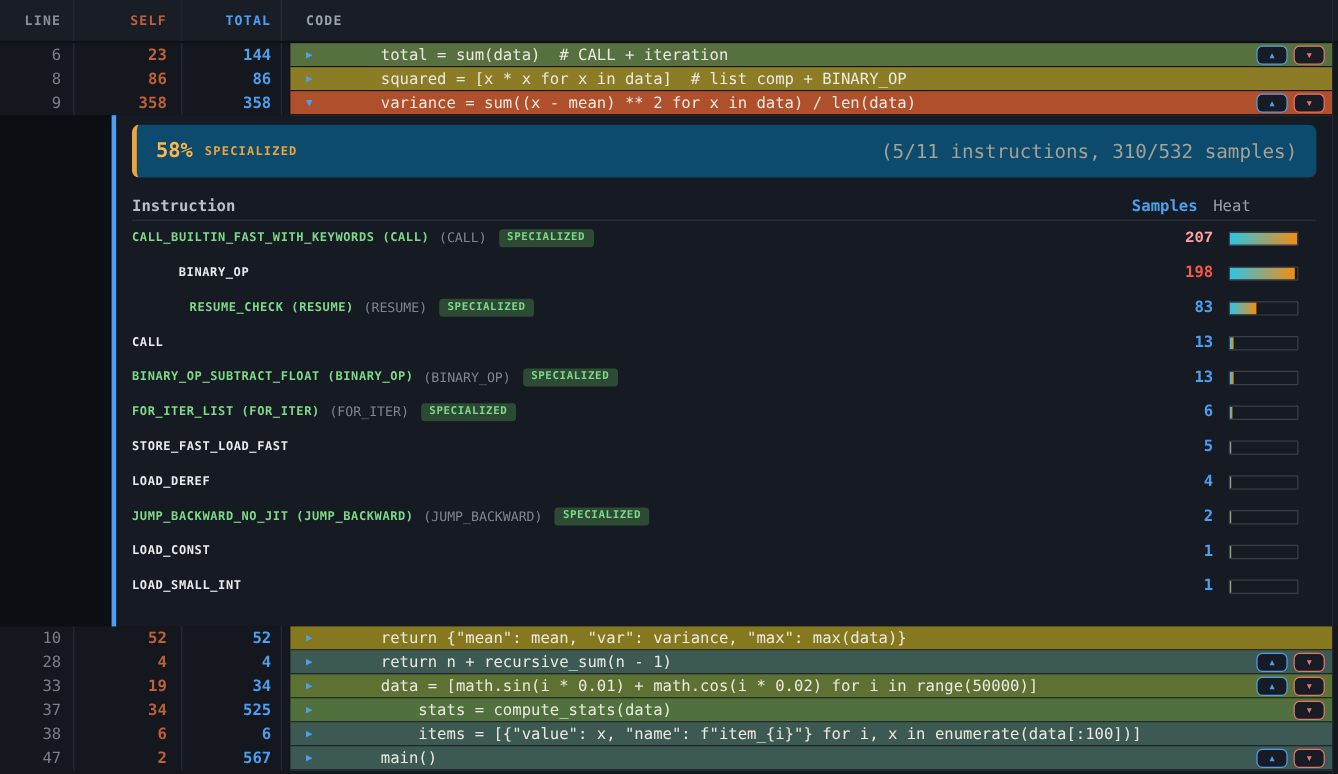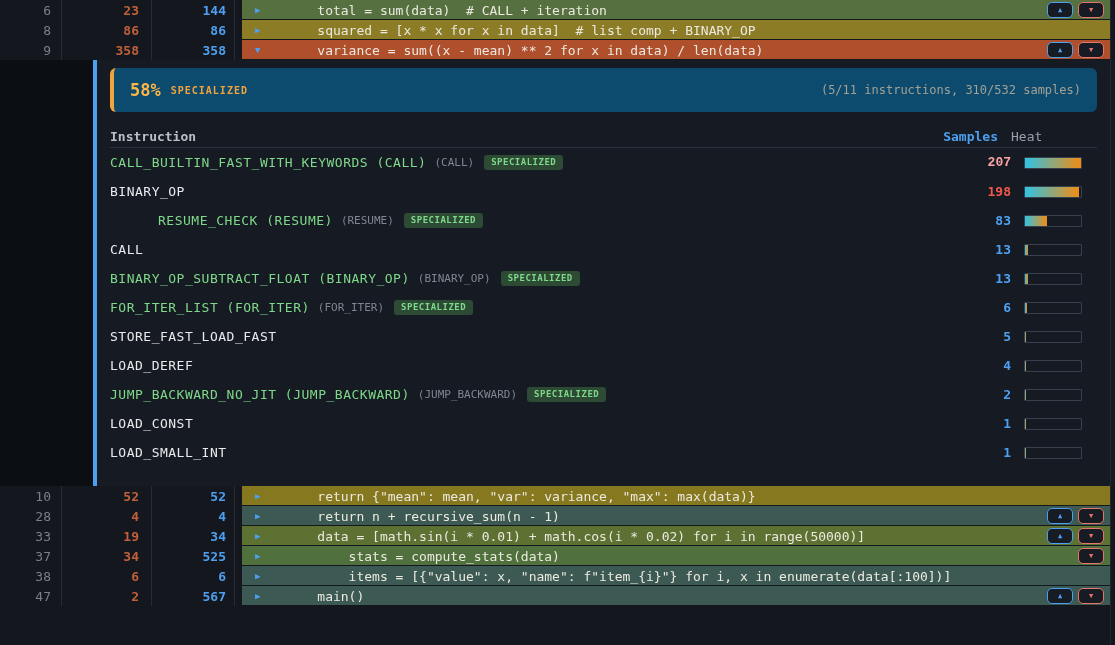--- a/index.html
+++ b/index.html
@@ -53,50 +53,56 @@
   .gutter    { width:93px; background:#0b0e13; }
   .connector { width:4px; background:#4da0f0; }
   .panel     { flex:1; background:#161a22; padding:8px 18px 0 13px; }
   .banner {
     height:44px; border-radius:6px; background:#0c4a6e;
     border-left:4px solid #f0a43c;
     display:flex; align-items:center; padding:0 16px;
   }
   .pct       { font-size:17px; font-weight:bold; color:#ffb648; }
   .pct-label { font-size:10px; font-weight:bold; letter-spacing:1px; color:#f0a43c; margin-left:10px; }
-  .banner-meta { margin-left:auto; font-size:12px; color:#a3a294; }
+  .banner-meta { margin-left:auto; font-size:16px; color:#a3a294; }
   .table-head {
     display:flex; align-items:center; margin-top:14px; height:22px;
     border-bottom:1px solid #2a313c; font-size:13px;
   }
   .th-name    { flex:1; font-weight:bold; color:#b9c0c8; }
   .th-samples { width:90px; text-align:right; font-weight:bold; color:#4da0f0; }
   .th-heat    { width:86px; margin-left:13px; color:#98a0a9; }
   .instr-row { display:flex; align-items:center; height:29px; }
   .instr-name-wrap { flex:1; display:flex; align-items:center; }
-  .instr-name { font-size:13px; font-weight:normal; letter-spacing:0.5px; }
+  .instr-name { font-size:10px; font-weight:bold; letter-spacing:0.5px; }
   .instr-base { font-size:11px; color:#7f868f; margin-left:8px; }
   .badge {
     margin-left:10px; background:#2c4a34; color:#7fd98a;
     font-size:9px; font-weight:bold; letter-spacing:0.5px;
     padding:3px 7px; border-radius:3px; line-height:1;
   }
   .instr-samples { width:90px; text-align:right; font-size:13px; font-weight:bold; }
   .instr-heat {
     width:58px; height:12px; margin-left:13px; margin-right:15px;
     border:1px solid #39404d; border-radius:1px; overflow:hidden;
   }
   .heat-fill { height:100%; }
   .right-edge { position:absolute; top:0; right:4px; width:1px; height:100%; background:#23282f; }
 </style>
 </head>
 <body>
 
 <div class="app">
 
+  <div class="header-row">
+    <div class="hcell h-line">LINE</div>
+    <div class="hcell h-self">SELF</div>
+    <div class="hcell h-total">TOTAL</div>
+    <div class="hcell h-code">CODE</div>
+  </div>
 
   <div>
       <div class="code-row">
     <div class="cell line">6</div>
     <div class="cell self">23</div>
     <div class="cell total">144</div>
     <div class="code-cell" style="background: rgb(86, 113, 63);">
       <span class="tri">▶</span>
       <span class="code-text">    total = sum(data)  # CALL + iteration</span>
       <span class="row-buttons">
@@ -157,21 +163,21 @@
       <span class="instr-base">(CALL)</span>
       <span class="badge">SPECIALIZED</span>
     </div>
     <div class="instr-samples" style="color: #fca5a5; font-family: Liberation Mono, monospace;">207</div>
     <div class="instr-heat">
       <div class="heat-fill" style="width: 100%; background: linear-gradient(90deg, rgb(47, 196, 228), rgb(241, 140, 20));"></div>
     </div>
   </div>
           <div class="instr-row">
     <div class="instr-name-wrap">
-      <span class="instr-name" style="color: rgb(232, 234, 236);">BINARY_OP</span>
+      <span class="instr-name" style="color: rgb(232, 234, 236); margin-left: 39px;">BINARY_OP</span>
 
     </div>
     <div class="instr-samples" style="color: rgb(242, 89, 75);">198</div>
     <div class="instr-heat">
       <div class="heat-fill" style="width: 96%; background: linear-gradient(90deg, rgb(47, 196, 228), rgb(241, 140, 20));"></div>
     </div>
   </div>
           <div class="instr-row">
     <div class="instr-name-wrap">
       <span class="instr-name" style="color: rgb(127, 217, 138); padding-left: 48px;">RESUME_CHECK (RESUME)</span>

